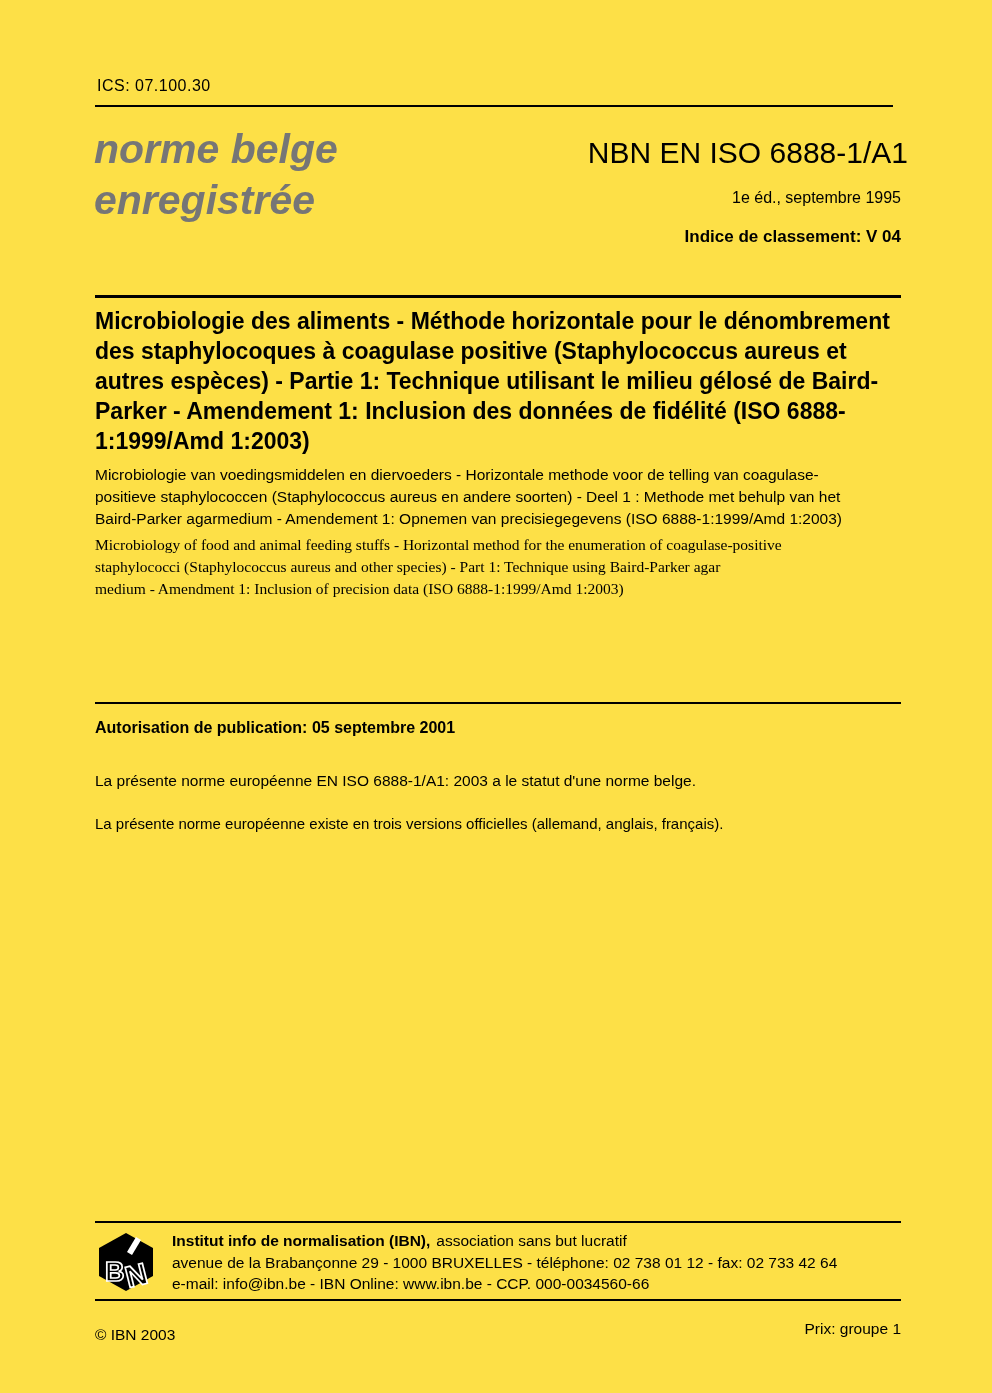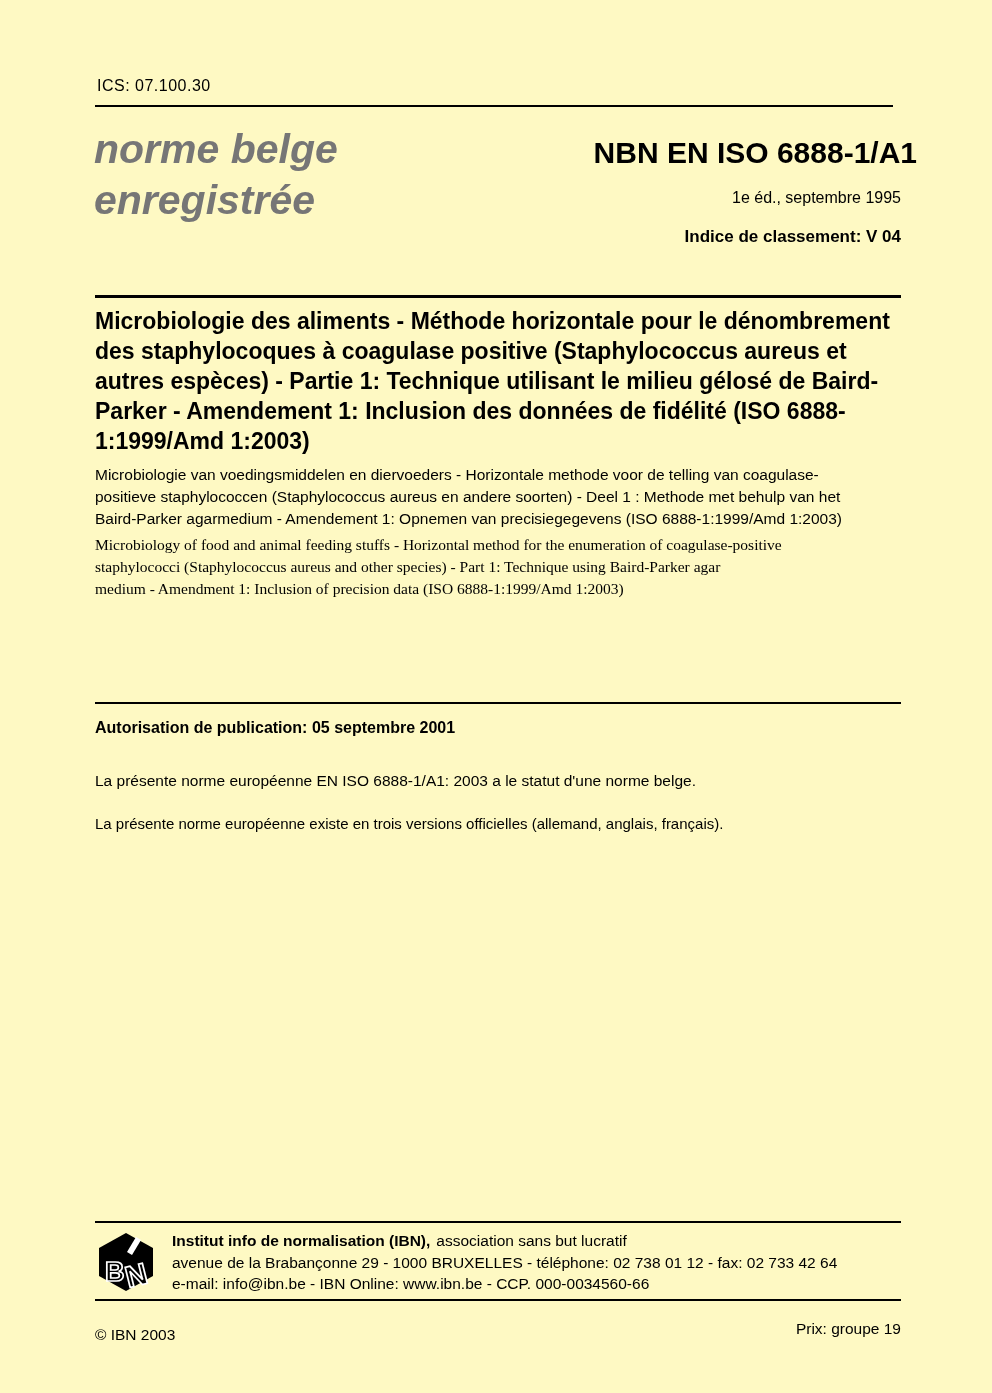--- a/index.html
+++ b/index.html
@@ -4,21 +4,21 @@
 <style>
   html, body {
     margin: 0;
     padding: 0;
     background: #e8e8e8;
   }
   .page {
     position: relative;
     width: 992px;
     height: 1393px;
-    background: #fef9c3;
+    background: #fde047;
     font-family: "Liberation Sans", sans-serif;
     color: #000;
     overflow: hidden;
   }
   .abs { position: absolute; }
   .rule { position: absolute; background: #000; }
   .pre-lines { white-space: pre-line; }
 
   .ics {
     left: 97px; top: 77px;
@@ -33,23 +33,23 @@
 
   .norm-type {
     left: 94px; top: 124px;
     font-size: 41px;
     line-height: 51px;
     font-weight: bold;
     font-style: italic;
     color: #767676;
   }
   .std-number {
-    right: 75px; top: 136px;
+    right: 84px; top: 136px;
     font-size: 30px;
-    font-weight: bold;
+    font-weight: normal;
     text-align: right;
   }
   .std-edition {
     right: 91px; top: 189px;
     font-size: 16px;
     text-align: right;
   }
   .std-class {
     right: 91px; top: 227px;
     font-size: 17px;
@@ -144,15 +144,15 @@
 
   <div class="abs publisher">
     <div><span class="bold">Institut info de normalisation (IBN),</span><span class="sep"></span><span>association sans but lucratif</span></div>
     <div>avenue de la Brabançonne 29 - 1000 BRUXELLES - téléphone: 02 738 01 12 - fax: 02 733 42 64</div>
     <div>e-mail: info@ibn.be  - IBN Online: www.ibn.be - CCP. 000-0034560-66</div>
   </div>
 
   <div class="rule rule-fbot"></div>
 
   <div class="abs copyright">© IBN 2003</div>
-  <div class="abs price">Prix: groupe 19</div>
+  <div class="abs price">Prix: groupe 1</div>
 
 </div>
 
 </body></html>

